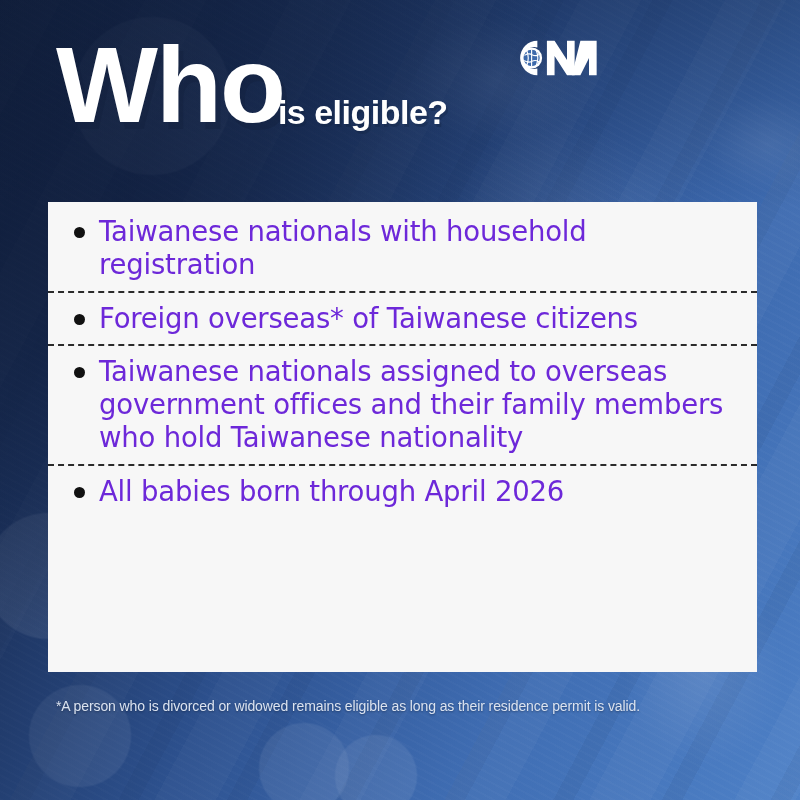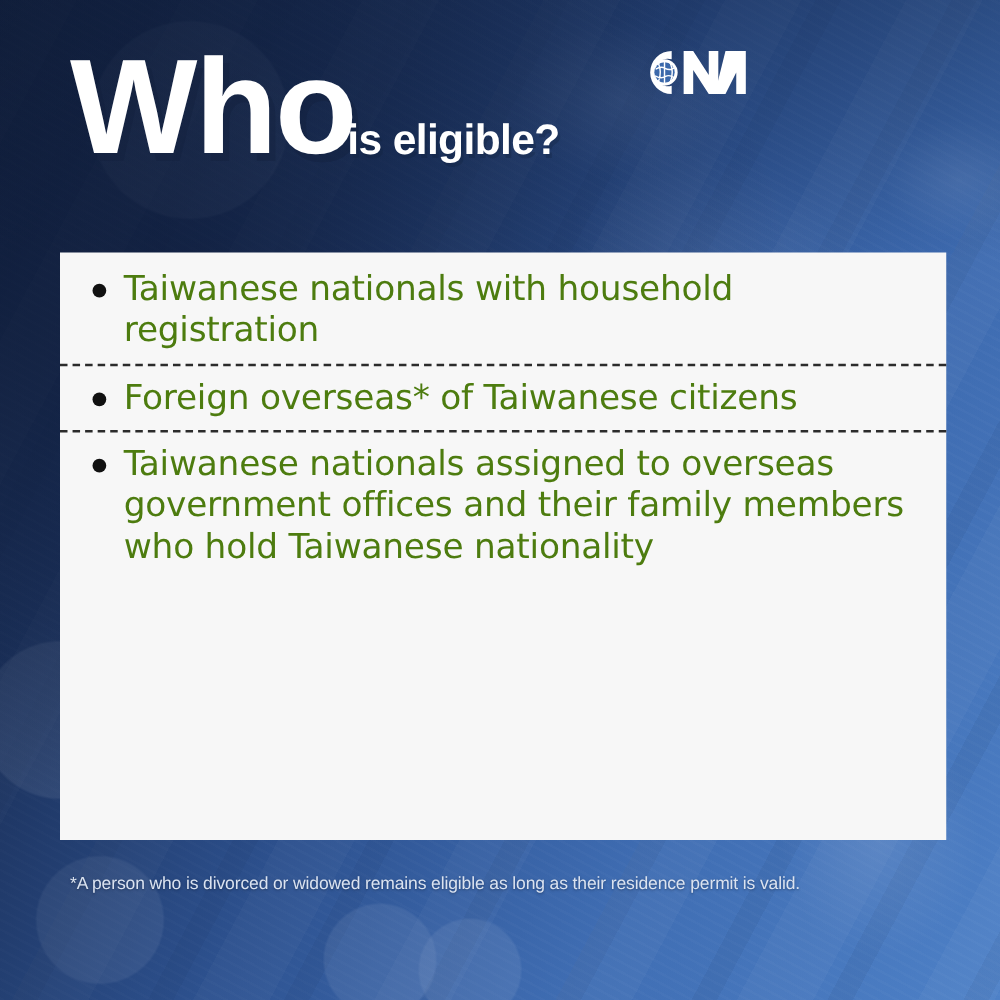--- a/index.html
+++ b/index.html
@@ -147,21 +147,21 @@
     width: 11px;
     height: 11px;
     border-radius: 50%;
     background: #111111;
     margin: 12px 14px 0 0;
   }
   .item-text {
     font-size: 27.5px;
     font-weight: 400;
     line-height: 1.21;
-    color: #4d7c0f;
+    color: #6d28d9;
     letter-spacing: -0.2px;
     font-family: "DejaVu Sans", "Liberation Sans", sans-serif;
   }
 
   
   .footnote {
     position: absolute;
     left: 56px;
     top: 698px;
     width: 706px;
@@ -215,18 +215,22 @@
     <div class="item">
       <span class="bullet"></span>
       <span class="item-text">Foreign overseas* of Taiwanese citizens</span>
     </div>
 
     <div class="item">
       <span class="bullet"></span>
       <span class="item-text">Taiwanese nationals assigned to overseas government offices and their family members who hold Taiwanese nationality</span>
     </div>
 
+    <div class="item">
+      <span class="bullet"></span>
+      <span class="item-text">All babies born through April 2026</span>
+    </div>
 
   </div>
 
   <div class="footnote">*A person who is divorced or widowed remains eligible as long as their residence permit is valid.</div>
 
 </div>
 
 </body></html>

